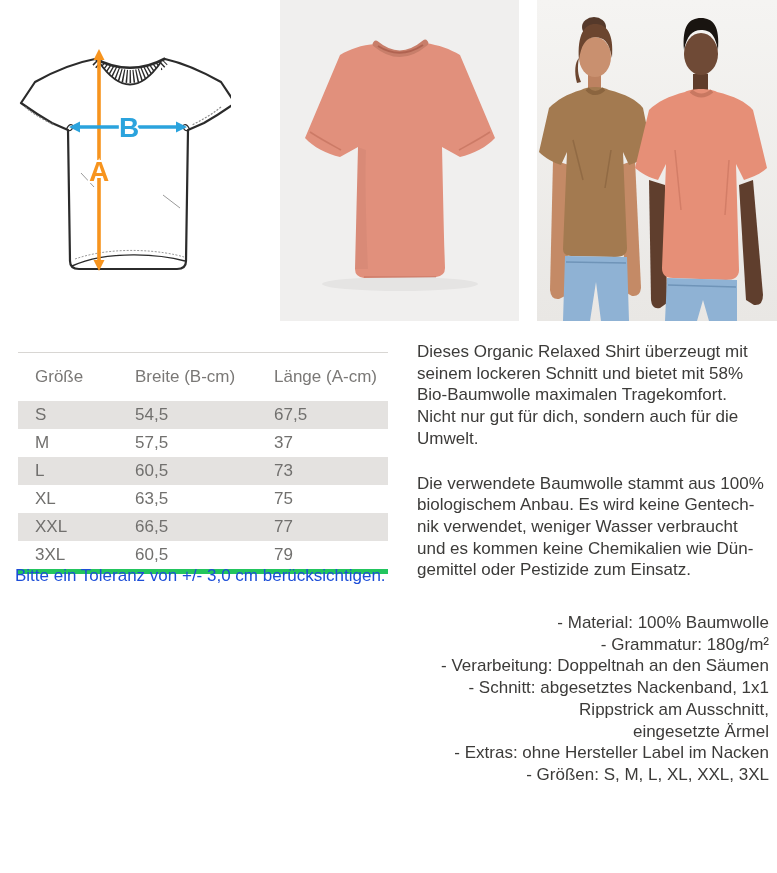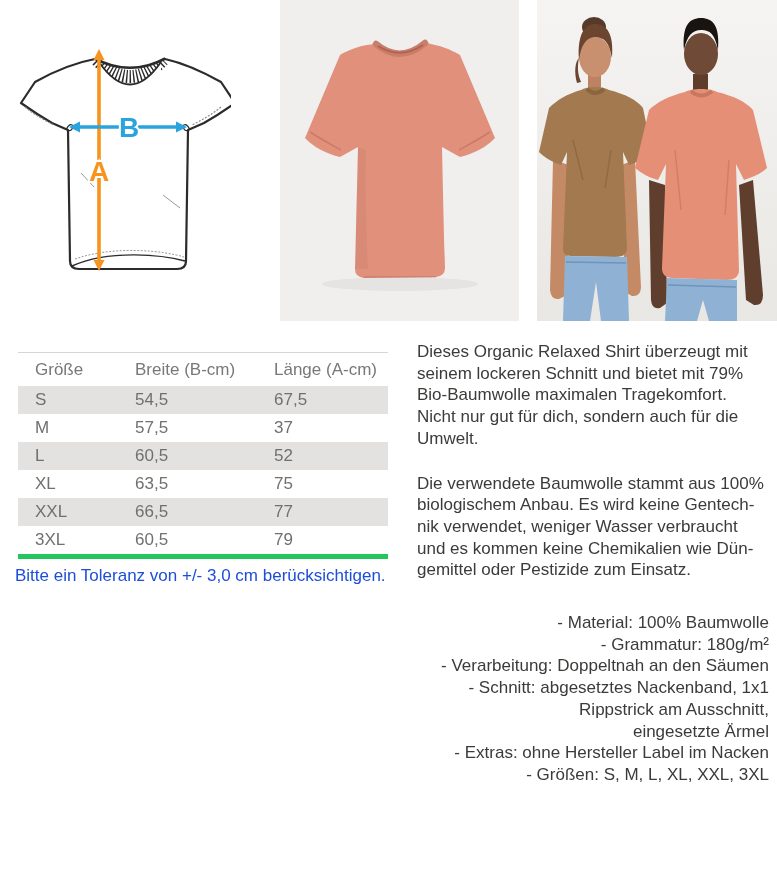--- a/index.html
+++ b/index.html
@@ -8,21 +8,21 @@
 
   
   .diagram{position:absolute;left:15px;top:45px;width:216px;height:256px;}
   .product-photo{position:absolute;left:280px;top:0;width:239px;height:321px;}
   .models-photo{position:absolute;left:537px;top:0;width:240px;height:321px;}
 
   
   .size-table{position:absolute;left:18px;top:352px;width:370px;border-collapse:collapse;
     table-layout:fixed;font-size:17px;color:#71706e;border-top:1px solid #d8d6d3;}
   .size-table th,.size-table td{font-weight:normal;text-align:left;padding:0 0 0 0;}
-  .size-table th{height:33px;color:#7a7876;}
+  .size-table th{height:48px;color:#7a7876;}
   .size-table td{height:28px;}
   .size-table th:first-child,.size-table td:first-child{padding-left:17px;}
   .size-table tbody tr:nth-child(odd){background:#e4e2e0;}
   .size-table tbody tr:last-child{border-bottom:5px solid #22c55e;}
 
   .tolerance-note{position:absolute;left:15px;top:566px;font-size:17px;color:#1d4ed8;}
 
   
   .description{position:absolute;left:417px;top:341px;width:352px;font-size:17px;
     line-height:21.7px;color:#3c3b39;}
@@ -171,21 +171,21 @@
         <td>67,5</td>
       </tr>
       <tr>
         <td>M</td>
         <td>57,5</td>
         <td>37</td>
       </tr>
       <tr>
         <td>L</td>
         <td>60,5</td>
-        <td>52</td>
+        <td>73</td>
       </tr>
       <tr>
         <td>XL</td>
         <td>63,5</td>
         <td>75</td>
       </tr>
       <tr>
         <td>XXL</td>
         <td>66,5</td>
         <td>77</td>
@@ -195,21 +195,21 @@
         <td>60,5</td>
         <td>79</td>
       </tr>
     </tbody>
   </table>
 
   <div class="tolerance-note">Bitte ein Toleranz von +/- 3,0 cm berücksichtigen.</div>
 
   <div class="description">
     <p>Dieses Organic Relaxed Shirt überzeugt mit
-seinem lockeren Schnitt und bietet mit 79%
+seinem lockeren Schnitt und bietet mit 58%
 Bio-Baumwolle maximalen Tragekomfort.
 Nicht nur gut für dich, sondern auch für die
 Umwelt.</p>
     <p class="p2">Die verwendete Baumwolle stammt aus 100%
 biologischem Anbau. Es wird keine Gentech-
 nik verwendet, weniger Wasser verbraucht
 und es kommen keine Chemikalien wie Dün-
 gemittel oder Pestizide zum Einsatz.</p>
     <div class="spec-list">
       <div class="spec-line">- Material: 100% Baumwolle</div>

